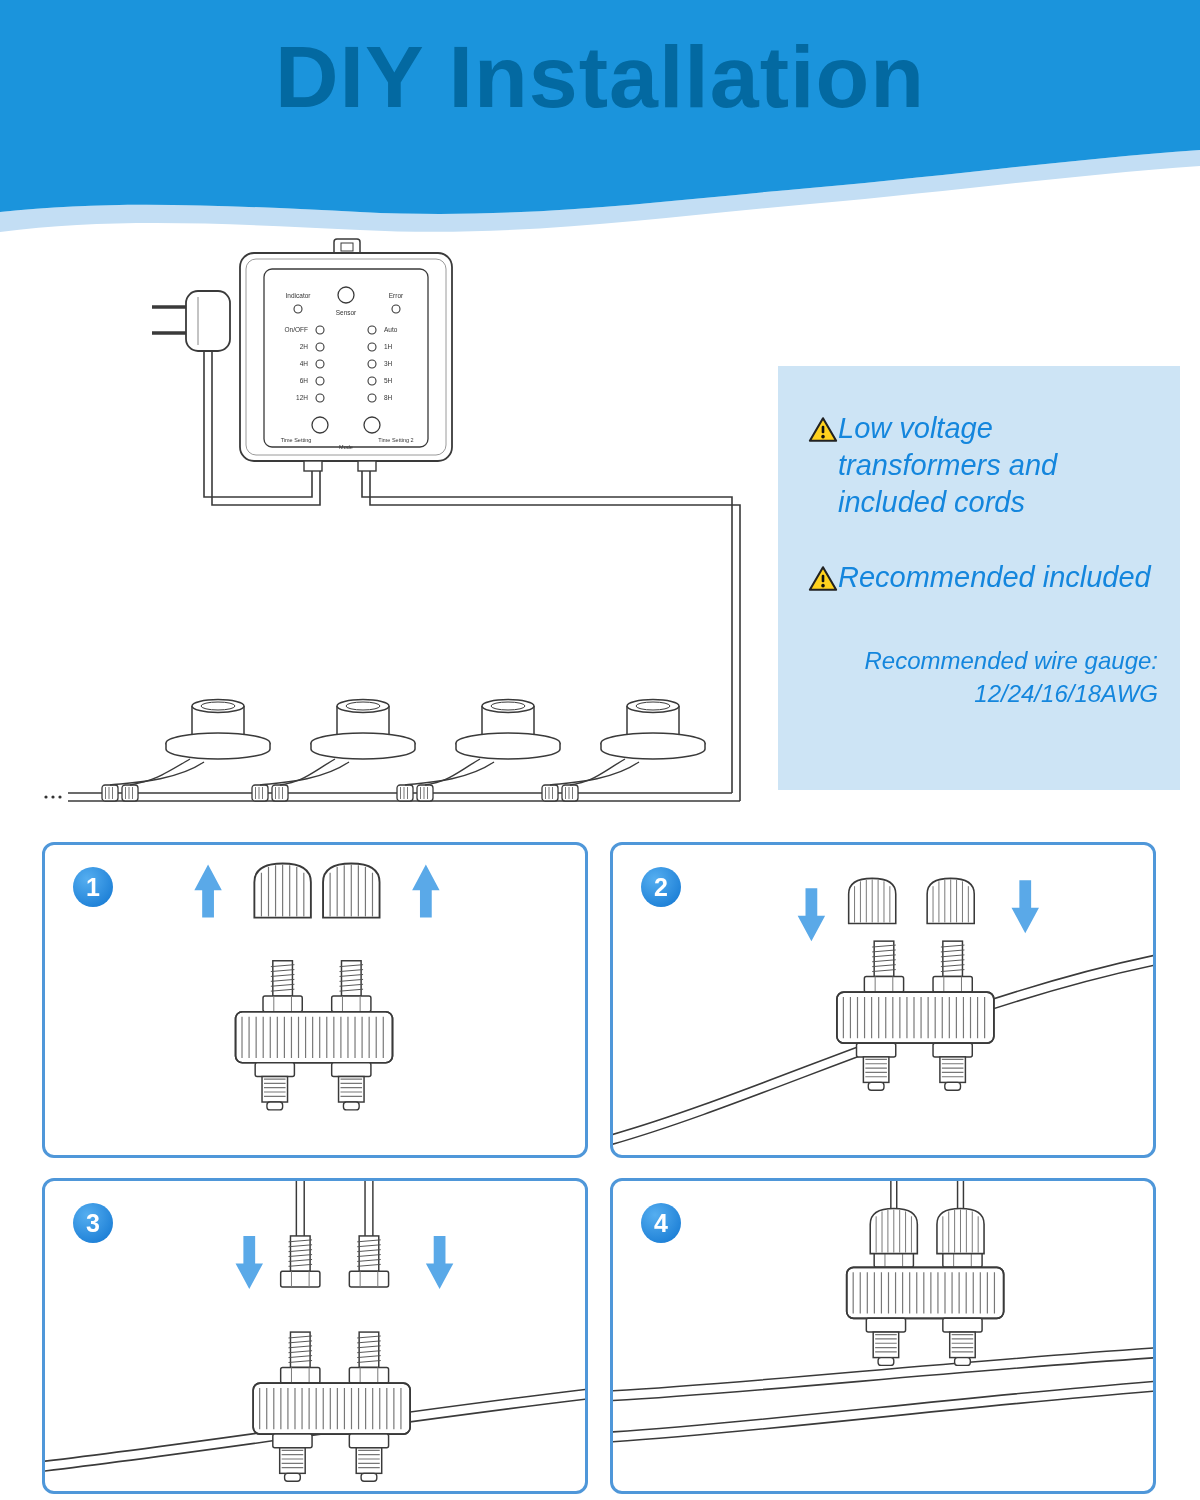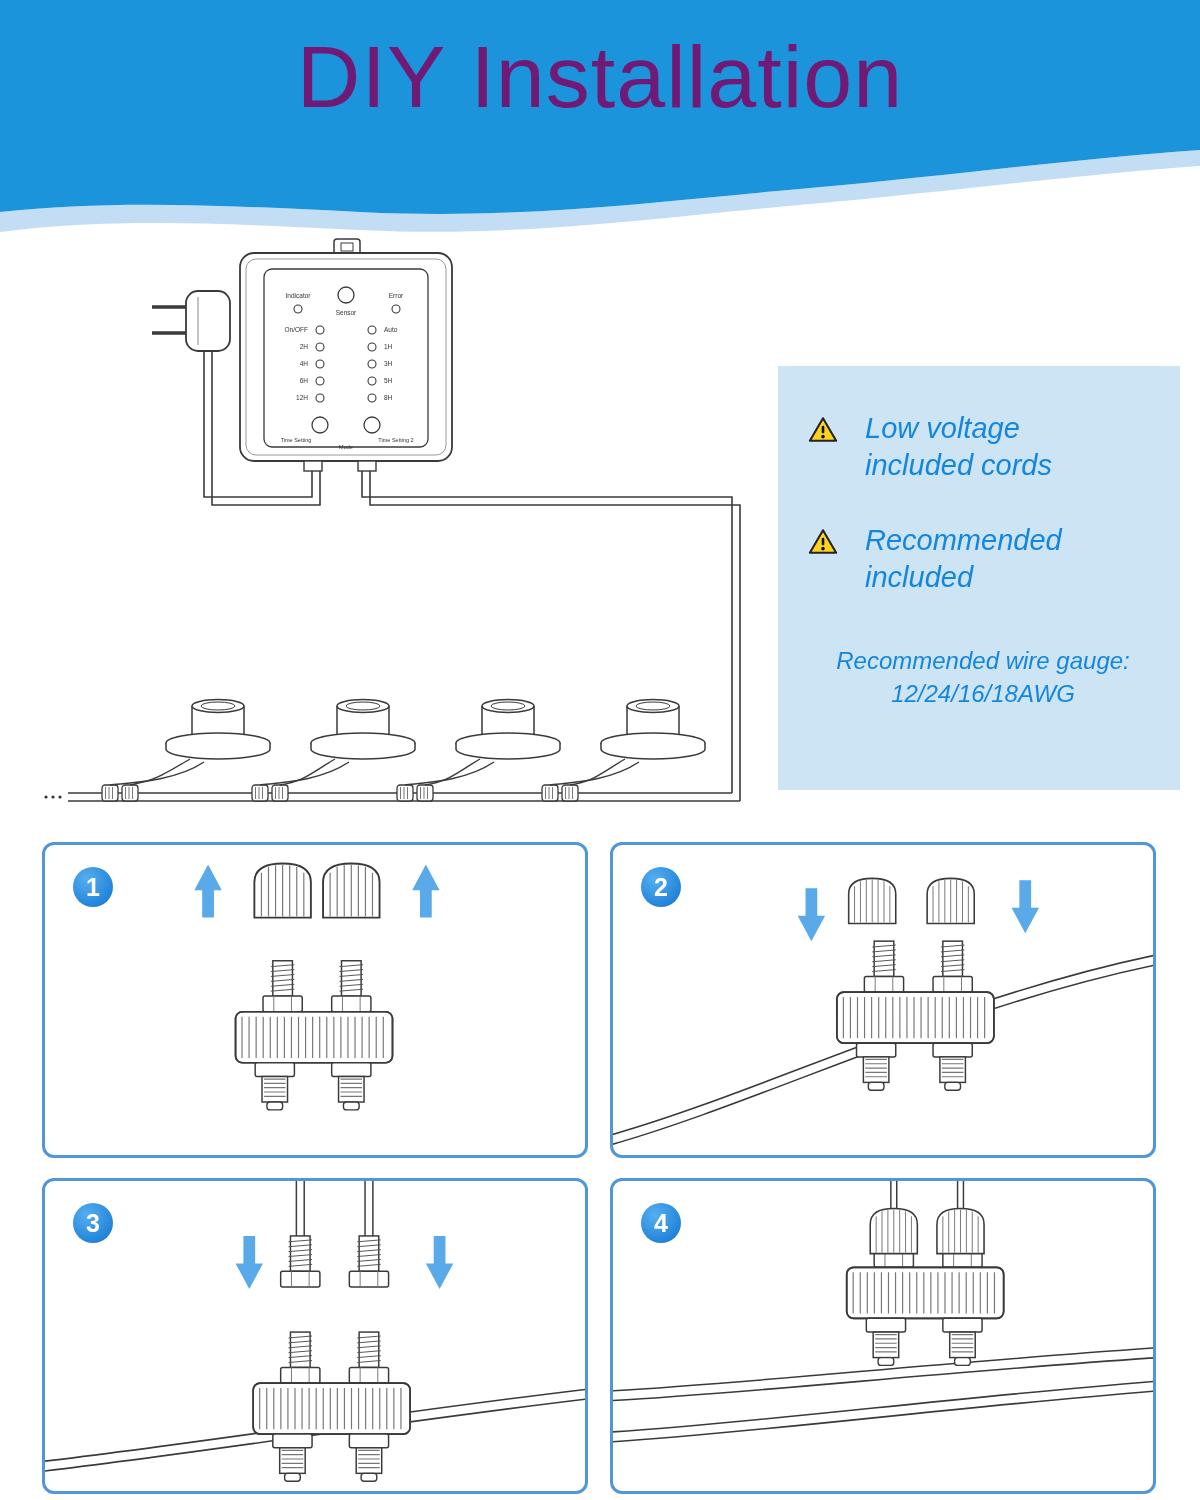--- a/index.html
+++ b/index.html
@@ -2,34 +2,34 @@
 <html><head>
 <meta charset="utf-8">
 <style>
   html,body { margin:0; padding:0; background:#ffffff; font-family:"Liberation Sans", sans-serif; }
   .page { position:relative; width:1200px; height:1500px; background:#ffffff; overflow:hidden; }
 
   
   .header { position:absolute; left:0; top:0; width:1200px; height:260px; }
   .header-svg { position:absolute; left:0; top:0; width:1200px; height:260px; }
   .header-title { position:absolute; left:0; top:26px; width:100%; margin:0; text-align:center;
-                  color:#701a75; font-size:88px; font-weight:400; letter-spacing:1px; }
+                  color:#0369a1; font-size:88px; font-weight:700; letter-spacing:1px; }
 
   
   .diagram { position:absolute; left:40px; top:235px; width:730px; height:585px; }
   .diagram svg { width:100%; height:100%; display:block; }
   .tl { fill:#333333; }
 
   
   .info-panel { position:absolute; left:778px; top:366px; width:402px; height:424px;
                 background:#cde4f5; box-sizing:border-box; padding:44px 22px 0 30px; }
-  .note { display:flex; gap:27px; margin-bottom:38px; }
+  .note { display:flex; gap:0; margin-bottom:38px; }
   .warn-icon { flex:0 0 auto; margin-top:6px; }
   .note-text { color:#1486dd; font-style:italic; font-size:29px; line-height:37px; font-weight:500; }
-  .gauge { text-align:center; color:#1486dd; font-style:italic; font-size:24px; line-height:33px; margin-top:48px; font-weight:500; }
+  .gauge { text-align:right; color:#1486dd; font-style:italic; font-size:24px; line-height:33px; margin-top:48px; font-weight:500; }
 
   
   .step-panel { position:absolute; width:546px; height:316px; border:3px solid #4f97d9;
                 border-radius:12px; background:#ffffff; box-sizing:border-box; overflow:hidden; }
   .step-1 { left:42px;  top:842px; }
   .step-2 { left:610px; top:842px; }
   .step-3 { left:42px;  top:1178px; }
   .step-4 { left:610px; top:1178px; }
   .step-badge { position:absolute; left:28px; top:22px; width:40px; height:40px; border-radius:50%;
                 background:radial-gradient(circle at 35% 30%, #55aef0, #0f74d0);
@@ -224,20 +224,21 @@
 
   <aside class="info-panel">
     <div class="note">
       <span class="warn-icon">
         <svg width="30" height="27" viewBox="0 0 32 28">
             <use href="#g-warning"></use>
           </svg>
       </span>
       <div class="note-text">
         <div>Low voltage</div>
+        <div>transformers and</div>
         <div>included cords</div>
       </div>
     </div>
     <div class="note">
       <span class="warn-icon">
         <svg width="30" height="27" viewBox="0 0 32 28">
             <use href="#g-warning"></use>
           </svg>
       </span>
       <div class="note-text">

